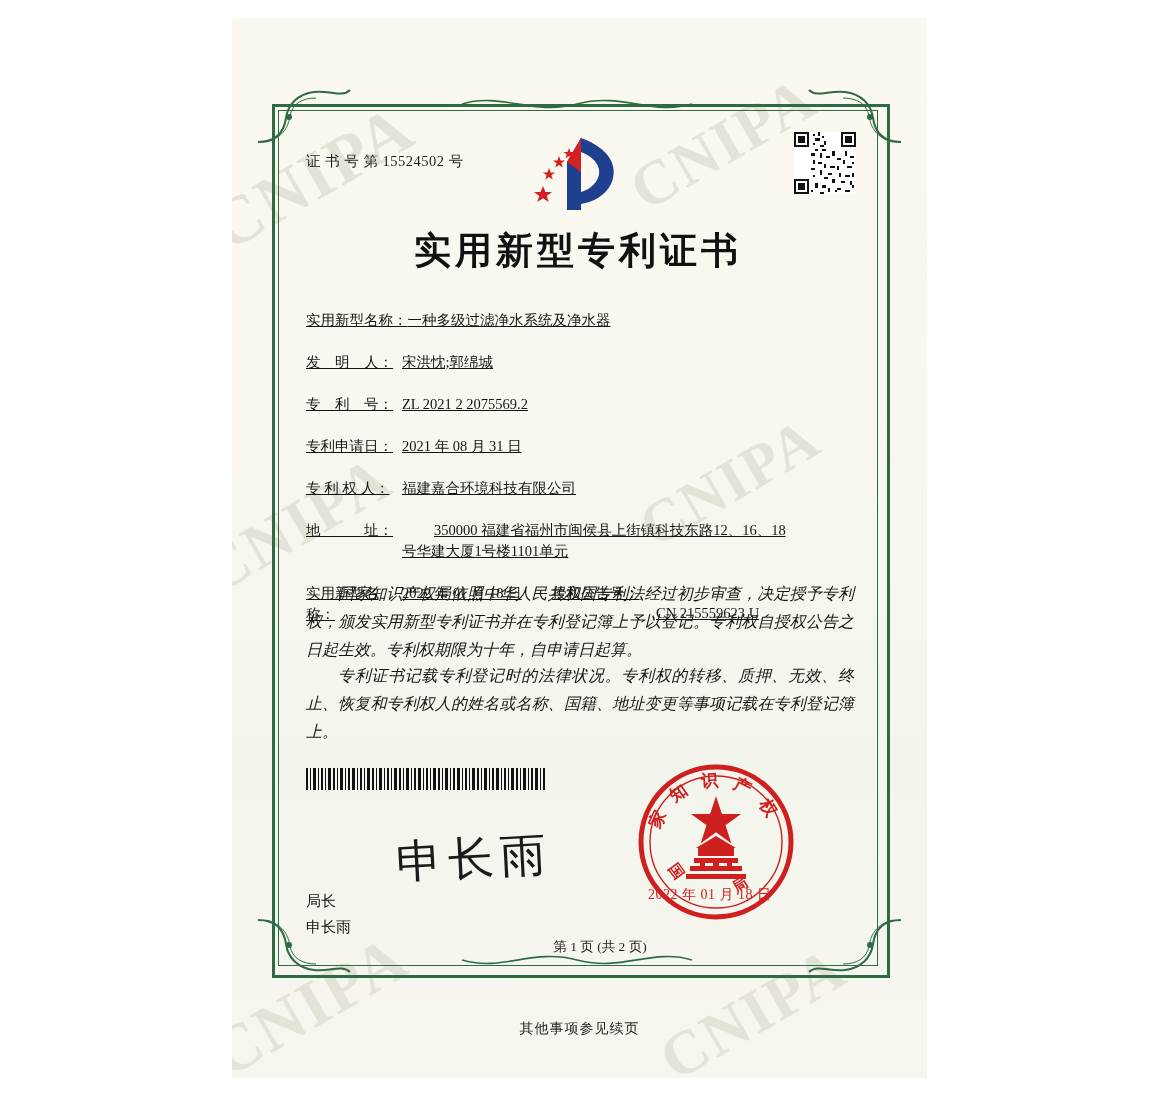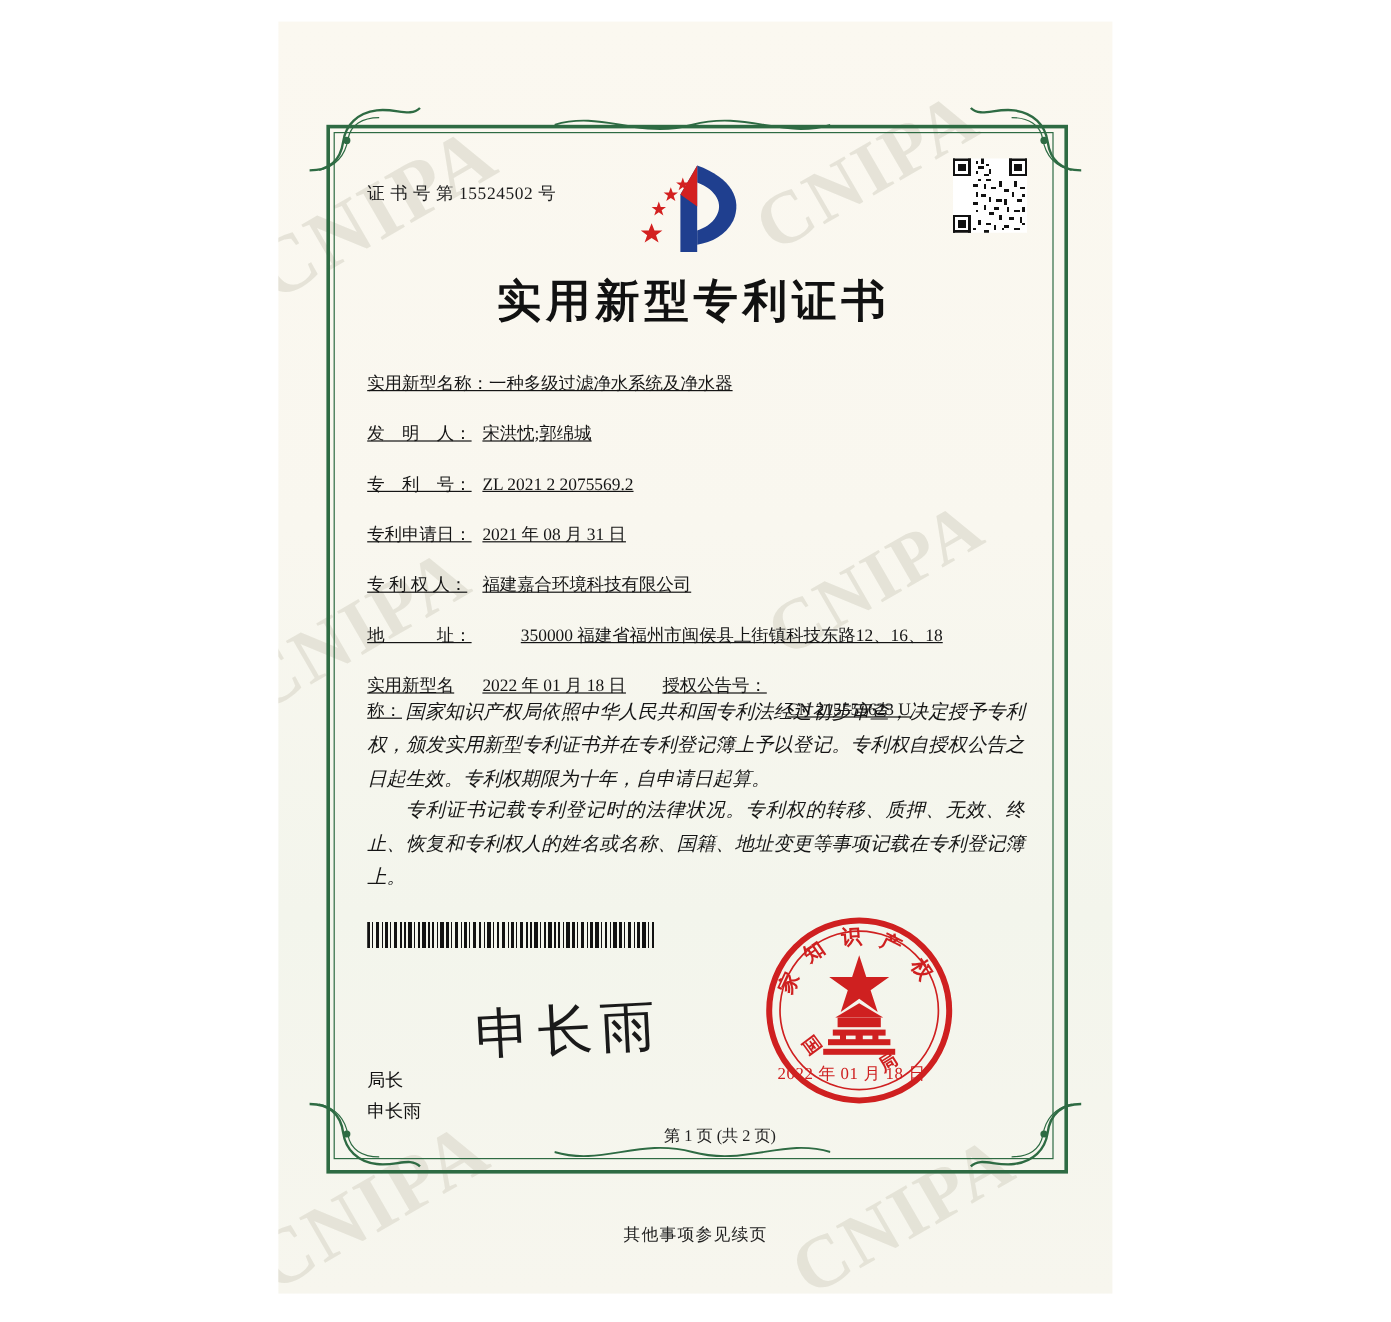--- a/index.html
+++ b/index.html
@@ -238,20 +238,21 @@
         <div class="frow">
           <div class="flabel">专 利 权 人：</div>
           <div class="fval">福建嘉合环境科技有限公司</div>
         </div>
         <div class="frow" style="margin-bottom:0;gap:32px;">
           <div class="flabel">地　　　址：</div>
           <div class="fval">350000 福建省福州市闽侯县上街镇科技东路12、16、18</div>
         </div>
         <div class="frow">
           <div class="flabel"></div>
+          <div class="fval">号华建大厦1号楼1101单元</div>
         </div>
         <div class="frow two">
           <div class="inline-label">实用新型名称：</div>
           <div class="inline-val">2022 年 01 月 18 日</div>
           <div class="inline-label2">授权公告号：</div>
           <div class="inline-val2">CN 215559623 U</div>
         </div>
       </div>
 
       <div class="para p1">国家知识产权局依照中华人民共和国专利法经过初步审查，决定授予专利权，颁发实用新型专利证书并在专利登记簿上予以登记。专利权自授权公告之日起生效。专利权期限为十年，自申请日起算。</div>

